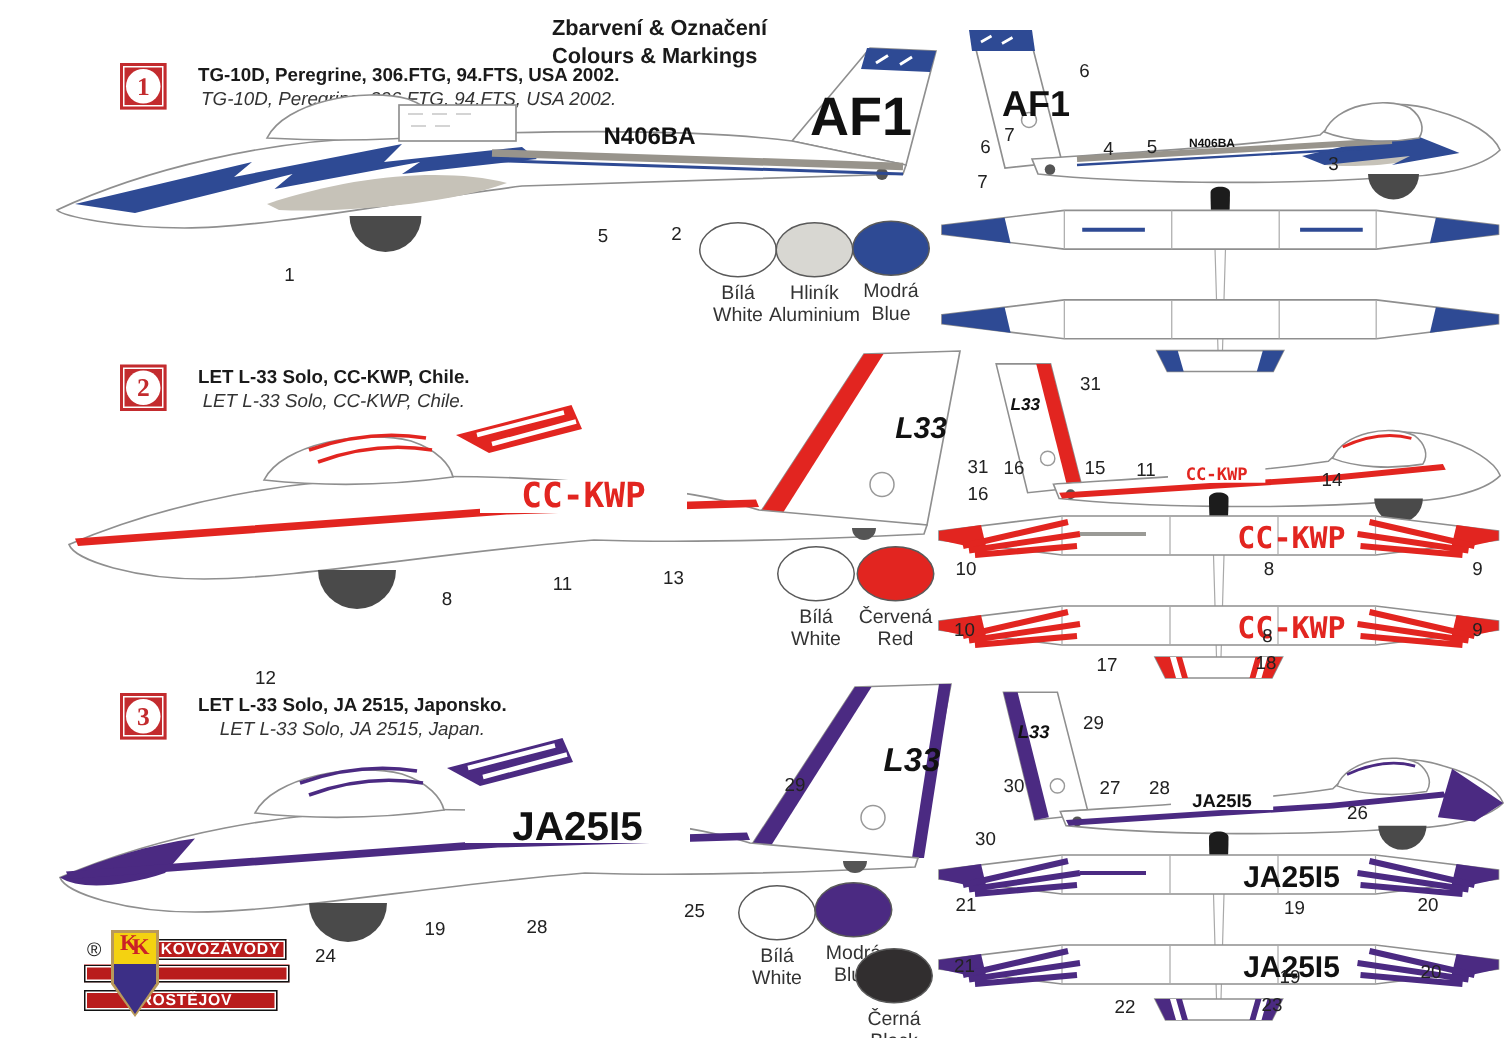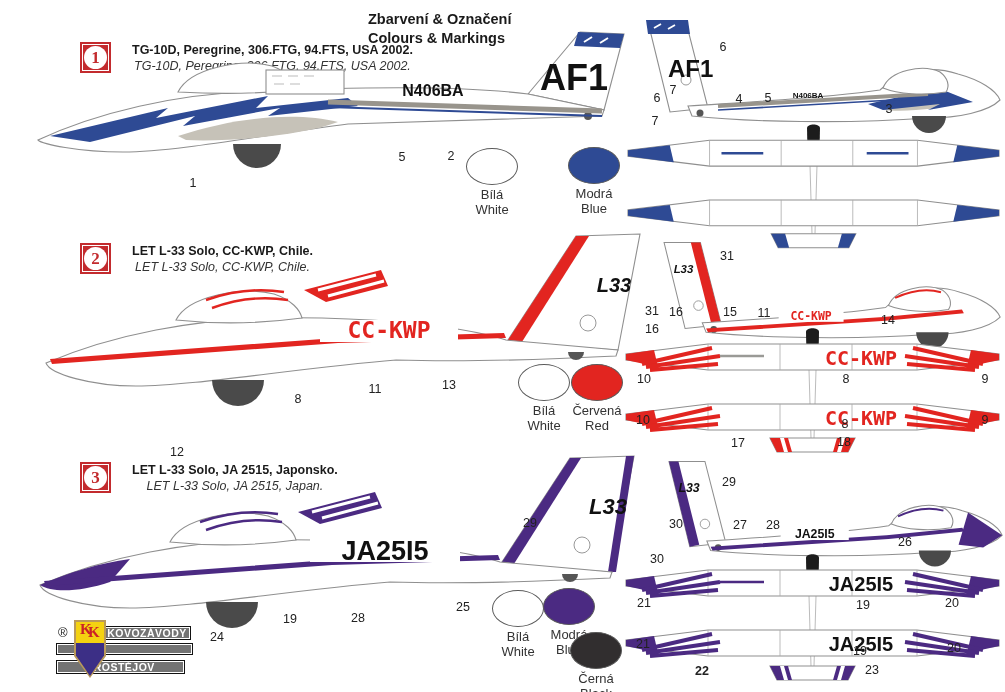--- a/index.html
+++ b/index.html
@@ -38,21 +38,21 @@
   .l33     { font-style:italic; font-weight:bold; fill:#111; }
 
   
   .callout { position:absolute; transform:translate(-50%,-50%); font-size:12.5px; color:#222;
              data-x:0; }
   .swatch  { position:absolute; width:84px; text-align:center; }
   .swatch .ellipse { width:52px; height:37px; border-radius:50%; border:1.6px solid #5a5a5a; margin:0 auto; }
   .swatch .lbl { font-size:13px; line-height:1.15; margin-top:3px; color:#333; }
 
   
-  .logo-bar { position:absolute; background:#737373; box-shadow: inset 0 0 0 1px #121212, inset 0 0 0 2px #ffffff;
+  .logo-bar { position:absolute; background:#b91c1c; box-shadow: inset 0 0 0 1px #121212, inset 0 0 0 2px #ffffff;
               color:#fff; font-weight:bold; display:flex; align-items:center; justify-content:center;
               font-size:10.5px; letter-spacing:0.5px; }
   .logo-shield-wrap { position:absolute; width:32px; height:58px;
               clip-path:polygon(0 0,100% 0,100% 62%,50% 100%,0 62%); background:#b9995a; z-index:3; }
   .logo-shield { position:absolute; left:2px; top:2px; width:28px; height:54px;
               clip-path:polygon(0 0,100% 0,100% 62%,50% 100%,0 62%);
               background:linear-gradient(#f4d211 0 38%, #3c2f86 38% 100%); }
   .logo-k { position:absolute; color:#cb2127; font-family:"Liberation Serif", serif; font-weight:bold; font-size:15px; }
   .logo-reg { position:absolute; font-size:13px; color:#222; }
 </style>
@@ -302,20 +302,27 @@
     <span class="callout" style="left: 723px; top: 47px;">6</span>
     <span class="callout" style="left: 673px; top: 90px;">7</span>
     <span class="callout" style="left: 739px; top: 99px;">4</span>
     <span class="callout" style="left: 768px; top: 98px;">5</span>
     <span class="callout" style="left: 889px; top: 109px;">3</span>
     <div class="swatch" style="left: 450px; top: 148px;">
       <div class="ellipse" style="background: rgb(255, 255, 255);"></div>
       <div class="lbl">
         <div>Bílá</div>
         <div>White</div>
+      </div>
+    </div>
+    <div class="swatch" style="left: 501px; top: 148px;">
+      <div class="ellipse" style="background: rgb(216, 215, 210);"></div>
+      <div class="lbl">
+        <div>Hliník</div>
+        <div>Aluminium</div>
       </div>
     </div>
     <div class="swatch" style="left: 552px; top: 147px;">
       <div class="ellipse" style="background: rgb(46, 74, 148);"></div>
       <div class="lbl">
         <div>Modrá</div>
         <div>Blue</div>
       </div>
     </div>
     <span class="callout" style="left: 177px; top: 408px; margin-top: 44px;">12</span>
@@ -361,22 +368,22 @@
     <span class="callout" style="left: 676px; top: 524px;">30</span>
     <span class="callout" style="left: 740px; top: 525px;">27</span>
     <span class="callout" style="left: 773px; top: 525px;">28</span>
     <span class="callout" style="left: 905px; top: 542px;">26</span>
     <span class="callout" style="left: 644px; top: 603px;">21</span>
     <span class="callout" style="left: 863px; top: 605px;">19</span>
     <span class="callout" style="left: 952px; top: 603px;">20</span>
     <span class="callout" style="left: 643px; top: 644px;">21</span>
     <span class="callout" style="left: 860px; top: 651px;">19</span>
     <span class="callout" style="left: 954px; top: 648px;">20</span>
-    <span class="callout" style="left: 702px; top: 671px; font-weight: bold;">22</span>
-    <span class="callout" style="left: 872px; top: 670px;">23</span>
+    <span class="callout" style="left: 750px; top: 671px;">22</span>
+    <span class="callout" style="left: 848px; top: 670px;">23</span>
     <div class="swatch" style="left: 476px; top: 590px;">
       <div class="ellipse" style="background: rgb(255, 255, 255);"></div>
       <div class="lbl">
         <div>Bílá</div>
         <div>White</div>
       </div>
     </div>
     <div class="swatch" style="left: 527px; top: 588px;">
       <div class="ellipse" style="background: rgb(75, 42, 130);"></div>
       <div class="lbl">

